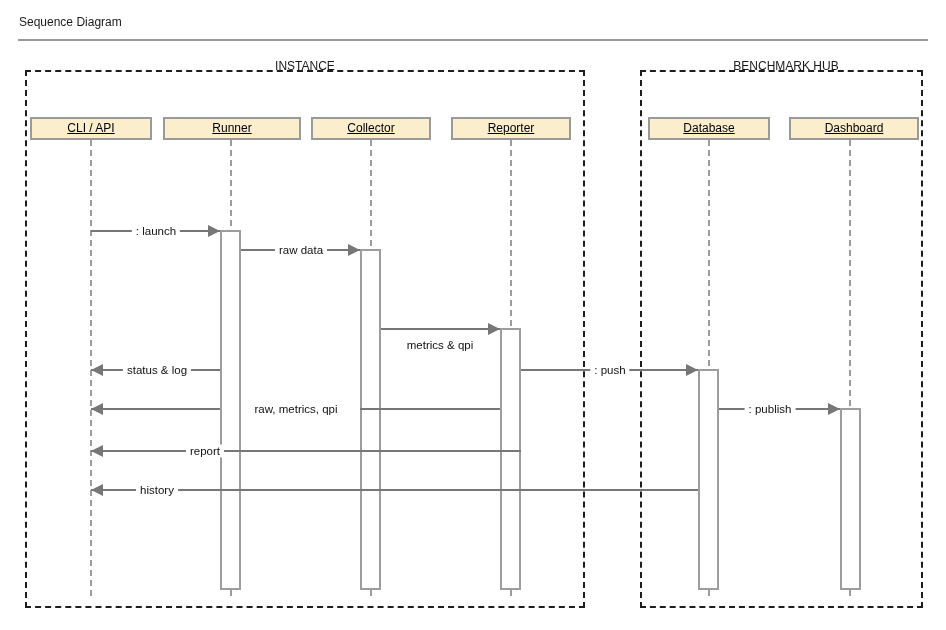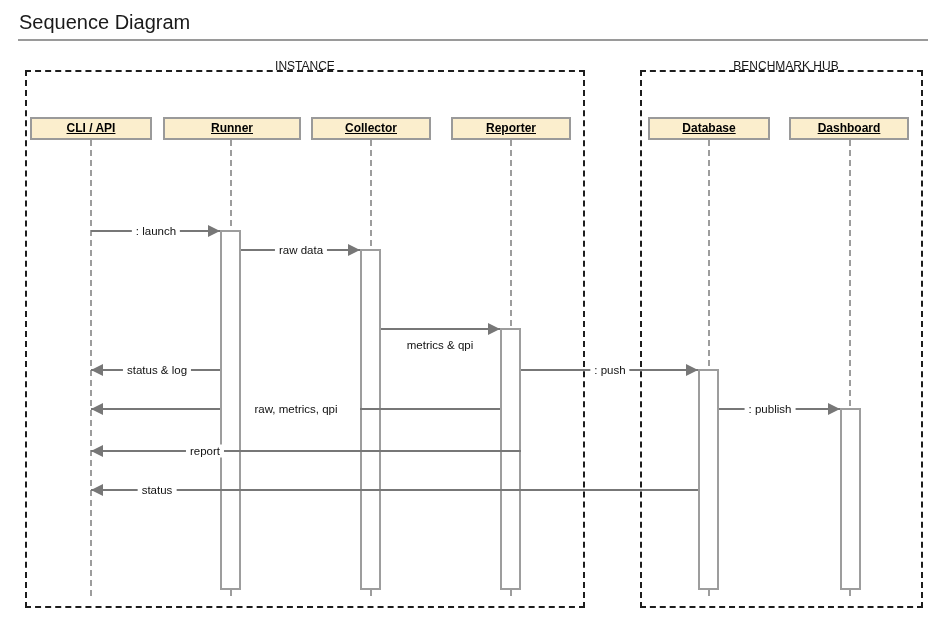--- a/index.html
+++ b/index.html
@@ -14,21 +14,21 @@
     font-family: "Liberation Sans", sans-serif;
     color: #000000;
     overflow: hidden;
   }
 
   
   #page-title {
     position: absolute;
     left: 19px;
     top: 12px;
-    font-size: 20px;
+    font-size: 12px;
     line-height: 20px;
     color: #1a1a1a;
     white-space: nowrap;
   }
   #title-divider {
     position: absolute;
     left: 18px;
     top: 39px;
     width: 910px;
     height: 2px;
@@ -63,21 +63,21 @@
     height: 23px;
     background: #fbeecd;
     border: 2px solid #9a9a9a;
     box-sizing: border-box;
     display: flex;
     align-items: center;
     justify-content: center;
   }
   .lifeline-box span {
     font-size: 12px;
-    font-weight: bold;
+    font-weight: normal;
     line-height: 13px;
     color: #000;
     text-decoration: underline;
     white-space: nowrap;
     text-align: right;
   }
 
   
   .activation {
     position: absolute;
@@ -145,21 +145,21 @@
     </div>
     <div class="lifeline-dash" style="left: 510px; top: 140px; height: 456px;"></div>
     <div class="lifeline-box" style="left: 451px; top: 117px; width: 120px;">
       <span>Reporter</span>
     </div>
     <div class="lifeline-dash" style="left: 708px; top: 140px; height: 456px;"></div>
     <div class="lifeline-box" style="left: 648px; top: 117px; width: 122px;">
       <span>Database</span>
     </div>
     <div class="lifeline-dash" style="left: 849px; top: 140px; height: 456px;"></div>
-    <div class="lifeline-box" style="left: 789px; top: 117px; width: 120px;">
+    <div class="lifeline-box" style="left: 789px; top: 117px; width: 130px;">
       <span>Dashboard</span>
     </div>
   </div>
 <div id="activations-layer">
     <div class="activation" style="left: 220px; top: 230px; height: 360px;"></div>
     <div class="activation" style="left: 360px; top: 249px; height: 341px;"></div>
     <div class="activation" style="left: 500px; top: 328px; height: 262px;"></div>
     <div class="activation" style="left: 698px; top: 369px; height: 221px;"></div>
     <div class="activation" style="left: 840px; top: 408px; height: 182px;"></div>
   </div>
@@ -183,15 +183,15 @@
     <div class="arrow-head left" style="top: 403px; left: 91px;"></div>
     <div class="msg-label" style="left: 296px; top: 409px;">raw, metrics, qpi</div>
     <div class="msg-line" style="left: 719px; top: 408px; width: 121px;"></div>
     <div class="arrow-head right" style="top: 403px; left: 828px;"></div>
     <div class="msg-label" style="left: 770px; top: 409px;">: publish</div>
     <div class="msg-line" style="left: 91px; top: 450px; width: 430px;"></div>
     <div class="arrow-head left" style="top: 445px; left: 91px;"></div>
     <div class="msg-label" style="left: 157px; top: 451px; margin-left: 48px;">report</div>
     <div class="msg-line" style="left: 91px; top: 489px; width: 607px;"></div>
     <div class="arrow-head left" style="top: 484px; left: 91px;"></div>
-    <div class="msg-label" style="left: 157px; top: 490px;">status</div>
+    <div class="msg-label" style="left: 157px; top: 490px;">history</div>
     <div class="msg-line" style="left: 360px; top: 408px; width: 140px;"></div>
   </div>
 
 </body></html>

